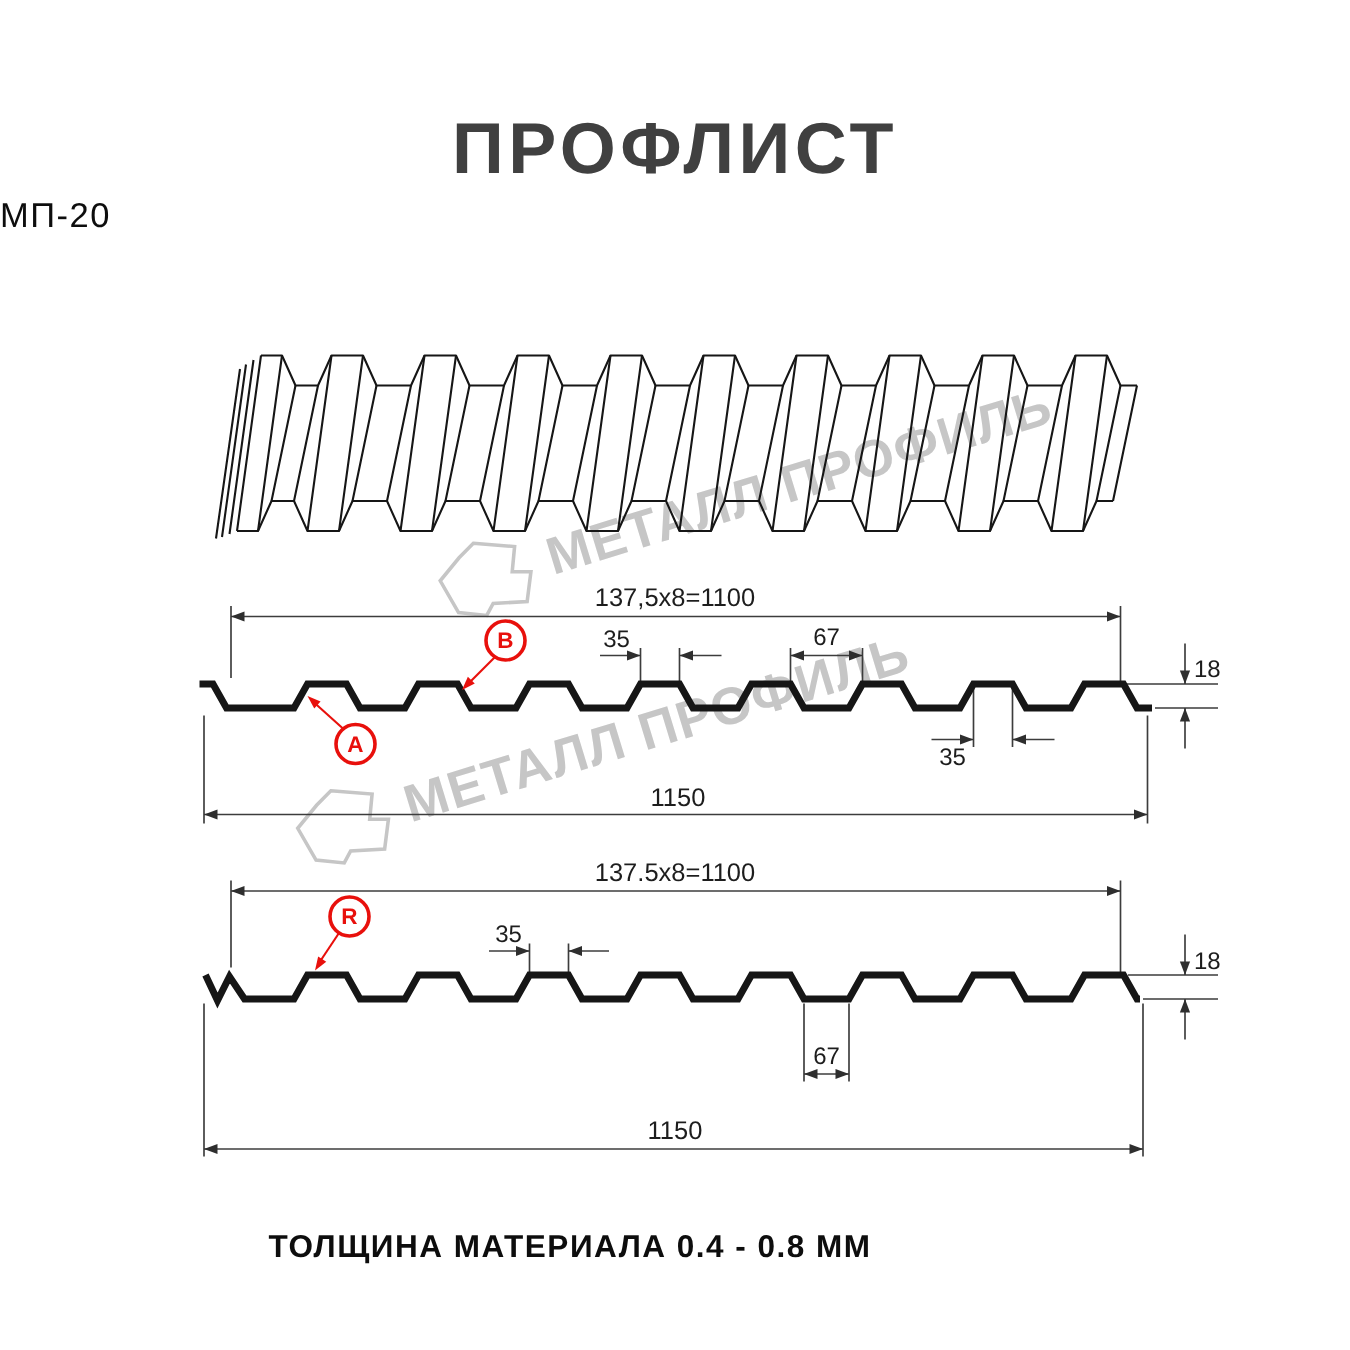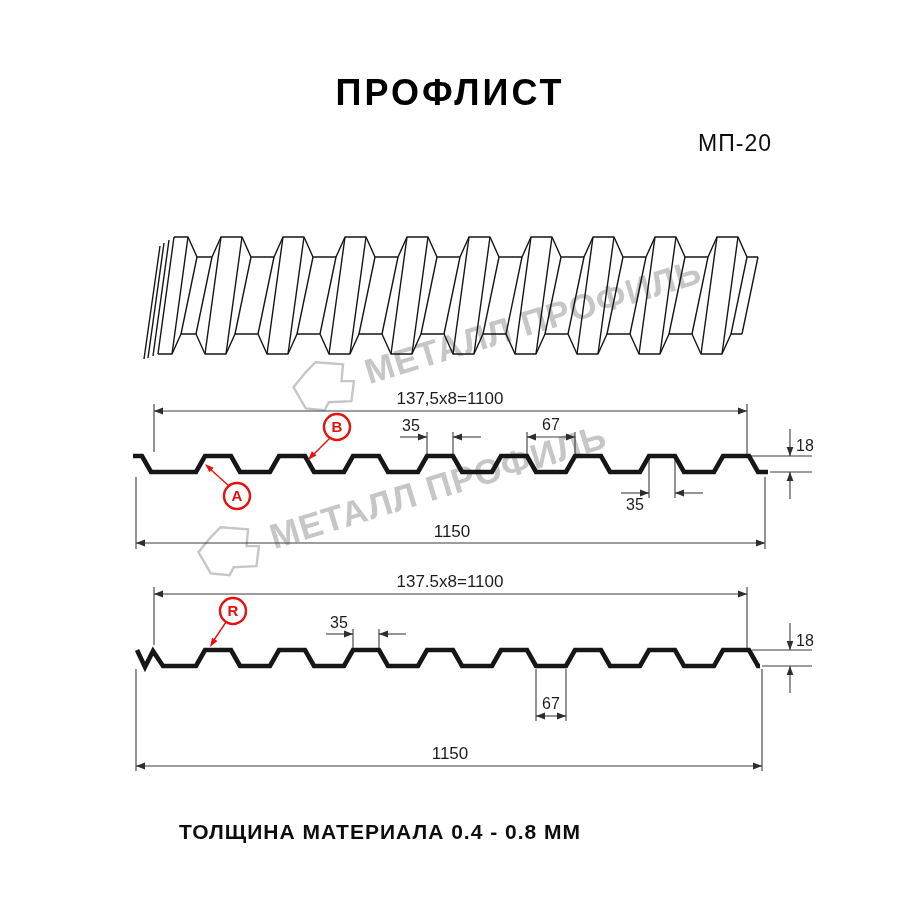--- a/index.html
+++ b/index.html
@@ -1,20 +1,20 @@
 <!DOCTYPE html>
 <html><head>
 <meta charset="utf-8">
 <style>
   html,body{margin:0;padding:0;background:#fff;}
   .canvas{position:relative;width:900px;height:900px;background:#fff;overflow:hidden;
           font-family:"Liberation Sans",sans-serif;color:#111;}
   .title{position:absolute;top:72px;left:0;width:900px;text-align:center;
-         font-size:36px;font-weight:800;letter-spacing:3px;color:#000000;}
-  .subtitle{position:absolute;top:130px;left:0;width:772px;text-align:right;
+         font-size:48px;font-weight:800;letter-spacing:3px;color:#404040;}
+  .subtitle{position:absolute;top:130px;left:0;width:772px;text-align:left;
             font-size:23px;font-weight:500;letter-spacing:1px;color:#0d0d0d;}
   .footer{position:absolute;top:820px;left:0;width:760px;text-align:center;
           font-size:21px;font-weight:700;letter-spacing:1px;color:#0d0d0d;}
   .wm{position:absolute;display:flex;align-items:center;gap:10px;
       transform:rotate(-17deg);transform-origin:left center;
       font-weight:700;font-size:35px;letter-spacing:1px;white-space:nowrap;
       pointer-events:none;z-index:1;}
   .wm svg{flex:0 0 auto;}
   .layer{position:absolute;z-index:2;}
   .dim{stroke:#3c3c3c;stroke-width:1.1;fill:none;}

